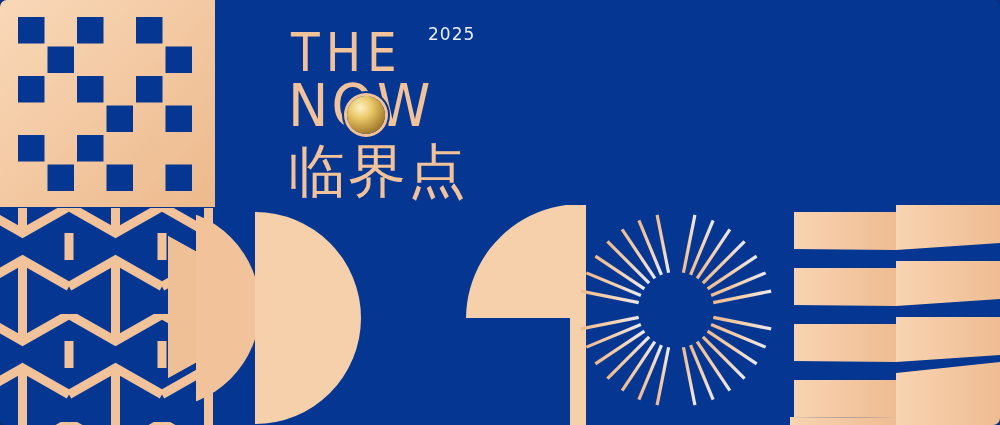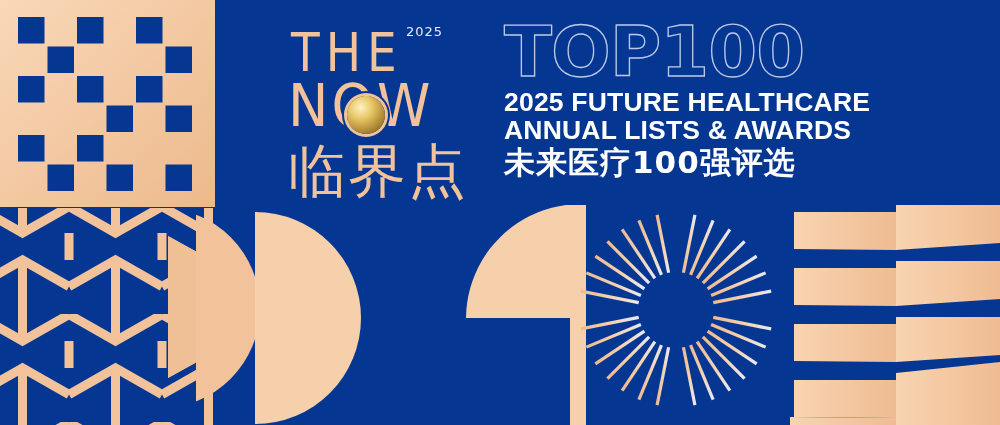--- a/index.html
+++ b/index.html
@@ -3,42 +3,43 @@
 <meta charset="utf-8">
 <style>
   html,body{margin:0;padding:0;background:#0a2e7a;}
   *{box-sizing:border-box;}
   .banner{
     position:relative;
     width:1000px;height:425px;
     background:#053792;
     overflow:hidden;
     font-family:"Liberation Sans","DejaVu Sans",sans-serif;
+    border-radius:7px;
   }
   .layer{position:absolute;inset:0;}
   svg.layer{display:block;}
 
   
   .brand{
     position:absolute;left:288px;top:18px;width:200px;height:180px;
   }
   .brand-the{
     position:absolute;left:3px;top:8px;
     font-size:47px;line-height:1;
     letter-spacing:6px;
     color:#F2C39B;
     font-weight:400;
     -webkit-text-stroke:0px;
     font-family:"DejaVu Sans",sans-serif;
     transform:scaleY(1.12);
     transform-origin:left top;
   }
   .brand-year{
-    position:absolute;left:118px;top:6px;
-    font-size:13px;letter-spacing:1px;
+    position:absolute;left:140px;top:6px;
+    font-size:17px;letter-spacing:1px;
     color:#e8eef8;
     font-family:"DejaVu Sans",sans-serif;
   }
   .brand-now{
     position:absolute;left:0px;top:58px;
     font-size:54px;line-height:1;
     letter-spacing:3px;
     color:#F2C39B;
     font-family:"DejaVu Sans",sans-serif;
     transform:scaleY(1.1);
@@ -258,20 +259,14 @@
   </svg>
 
   <div class="brand">
     <div class="brand-the">THE</div>
     <div class="brand-year">2025</div>
     <div class="brand-now">NOW</div>
     <div class="gold-dot"></div>
     <div class="brand-cn">临界点</div>
   </div>
 
-  <div class="head">
-    <div class="top100">TOP100</div>
-    <div class="l1">2025 FUTURE HEALTHCARE</div>
-    <div class="l2">ANNUAL LISTS &amp; AWARDS</div>
-    <div class="l3">未来医疗100强评选</div>
-  </div>
 
 </div>
 
 </body></html>

